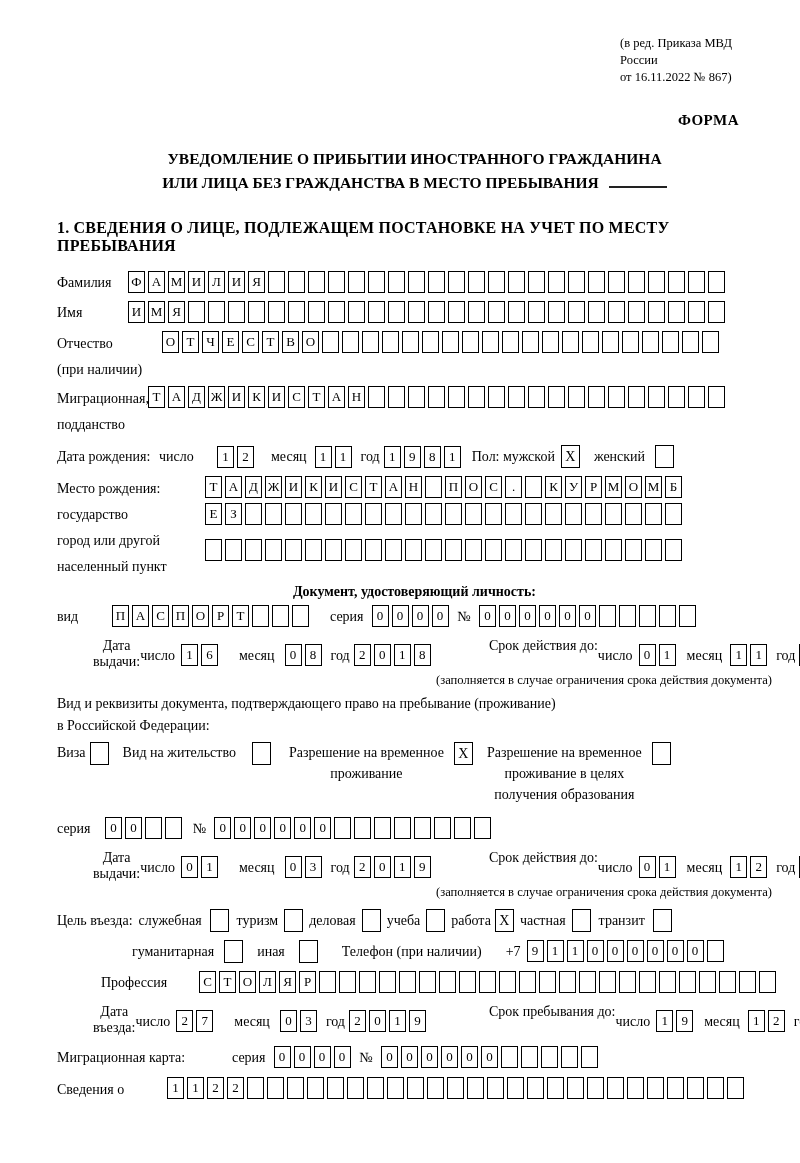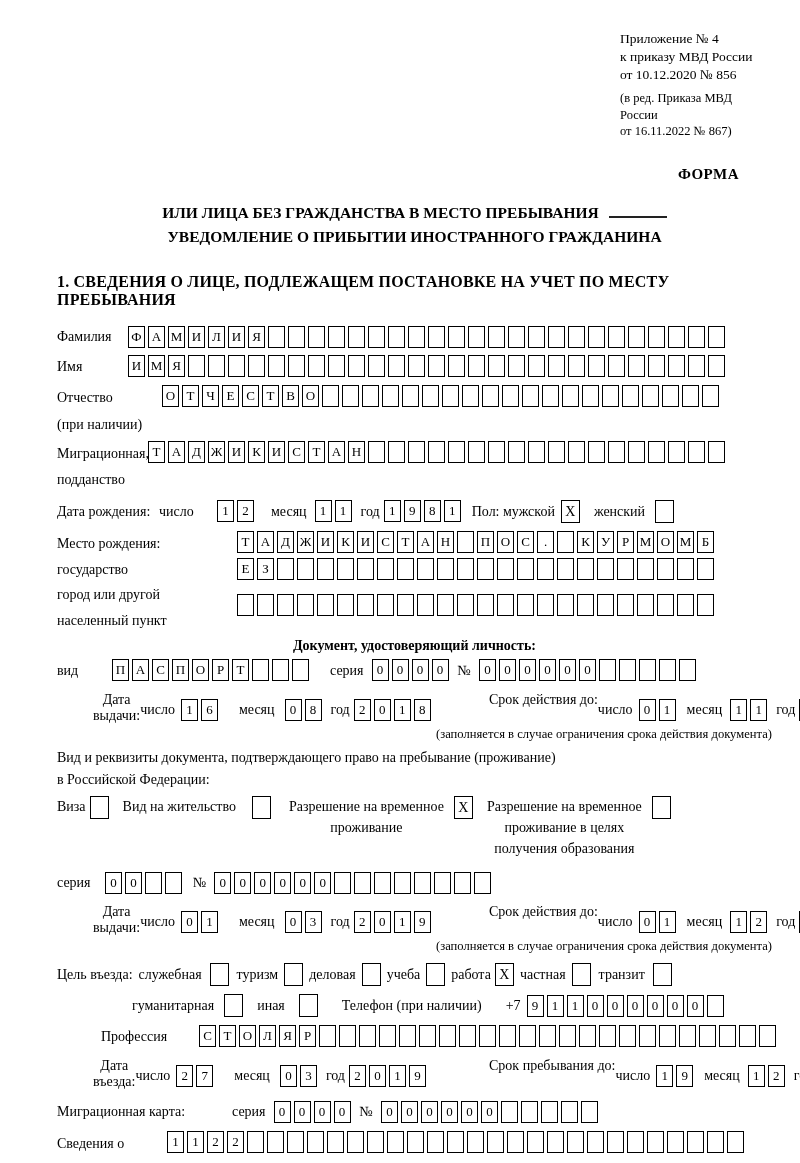--- a/index.html
+++ b/index.html
@@ -38,34 +38,29 @@
   .plain{font-size:14px;margin-top:12px;}
   .opts{display:flex;align-items:flex-start;margin-top:8px;}
   .opt{display:flex;align-items:flex-start;flex:none;}
   .opt-text{font-size:14px;text-align:center;line-height:1.5;}
 </style>
 </head>
 <body>
 
 <div class="page">
 
-  <div class="appendix">
-    <div>Приложение № 4</div>
-    <div>к приказу МВД России</div>
-    <div>от 10.12.2020 № 856</div>
-  </div>
   <div class="revision">
     <div>(в ред. Приказа МВД России</div>
     <div>от 16.11.2022 № 867)</div>
   </div>
   <div class="forma">ФОРМА</div>
 
   <div class="title">
+    <div>УВЕДОМЛЕНИЕ О ПРИБЫТИИ ИНОСТРАННОГО ГРАЖДАНИНА</div>
     <div><span>ИЛИ ЛИЦА БЕЗ ГРАЖДАНСТВА В МЕСТО ПРЕБЫВАНИЯ</span><span class="blank"></span></div>
-    <div>УВЕДОМЛЕНИЕ О ПРИБЫТИИ ИНОСТРАННОГО ГРАЖДАНИНА</div>
   </div>
 
   <div class="sec-head">1. СВЕДЕНИЯ О ЛИЦЕ, ПОДЛЕЖАЩЕМ ПОСТАНОВКЕ НА УЧЕТ ПО МЕСТУ ПРЕБЫВАНИЯ</div>
 
   <div class="row" style="margin-top:16px;align-items:center;">
     <span class="lbl w-sur">Фамилия</span>
     <span class="cells">
         <span class="cell">Ф</span>
         <span class="cell">А</span>
         <span class="cell">М</span>
@@ -228,21 +223,21 @@
         <span class="cell">9</span>
         <span class="cell">8</span>
         <span class="cell">1</span>
       </span>
     <span class="lbl gap8">Пол: мужской</span>
     <span class="cb gap6">X</span>
     <span class="lbl gap14">женский</span>
     <span class="cb gap10"></span>
   </div>
 
-  <div class="row" style="margin-top:8px;gap:32px;">
+  <div class="row" style="margin-top:8px;">
     <span class="lbl2" style="width:148px;line-height:1.85;">
       <span>Место рождения:</span><br>
       <span>государство</span><br>
       <span>город или другой</span><br>
       <span>населенный пункт</span>
     </span>
     <span class="stack">
       <span class="cells">
           <span class="cell">Т</span>
           <span class="cell">А</span>

